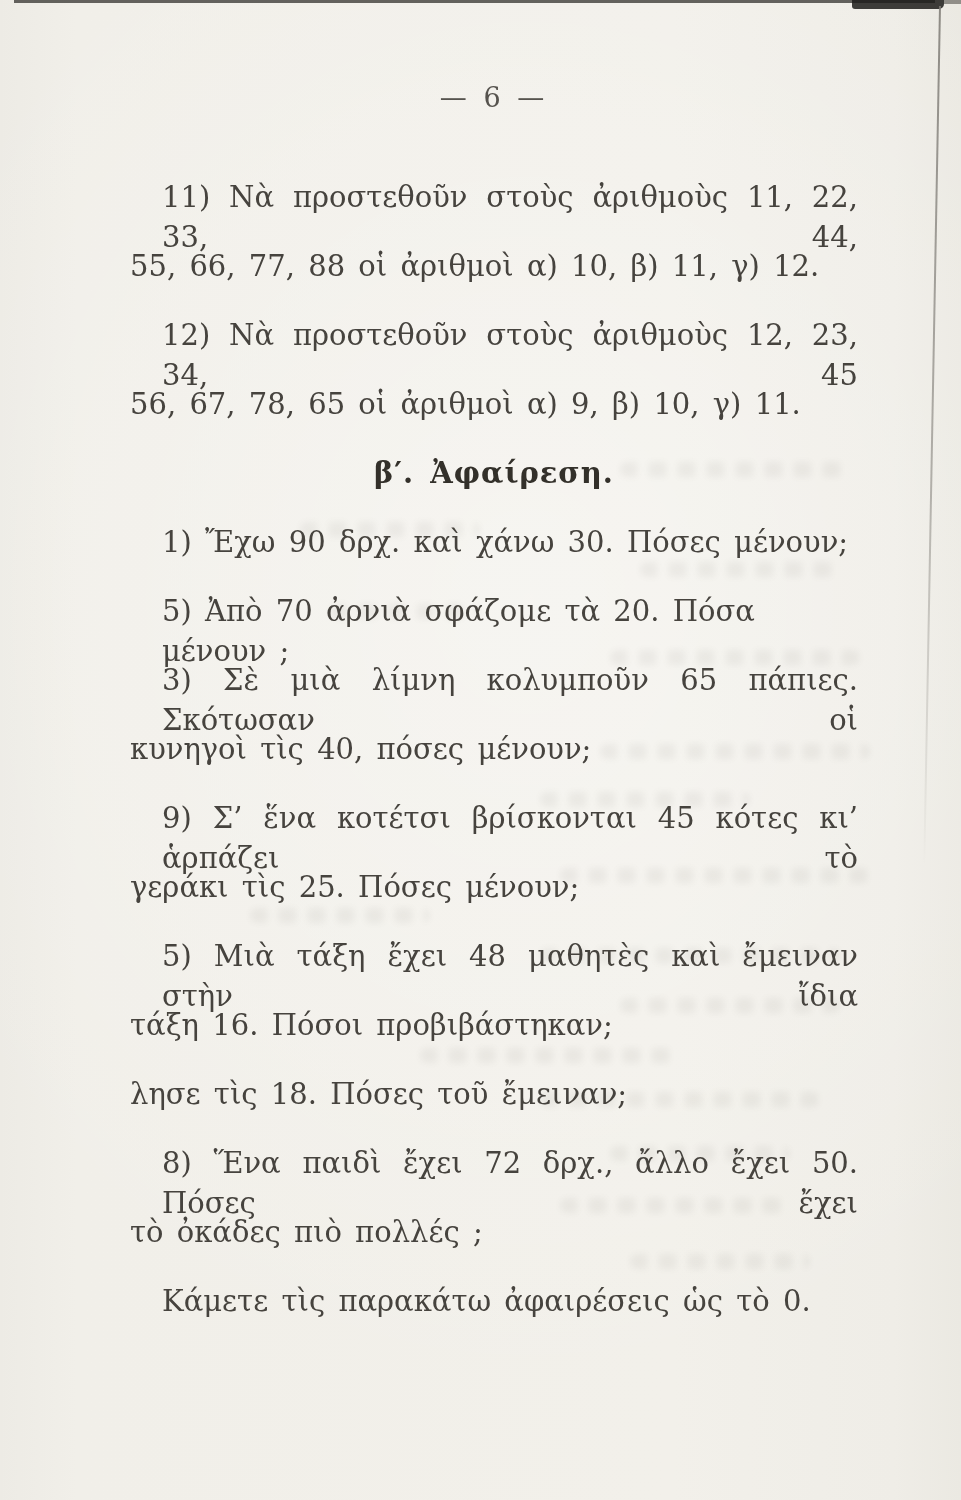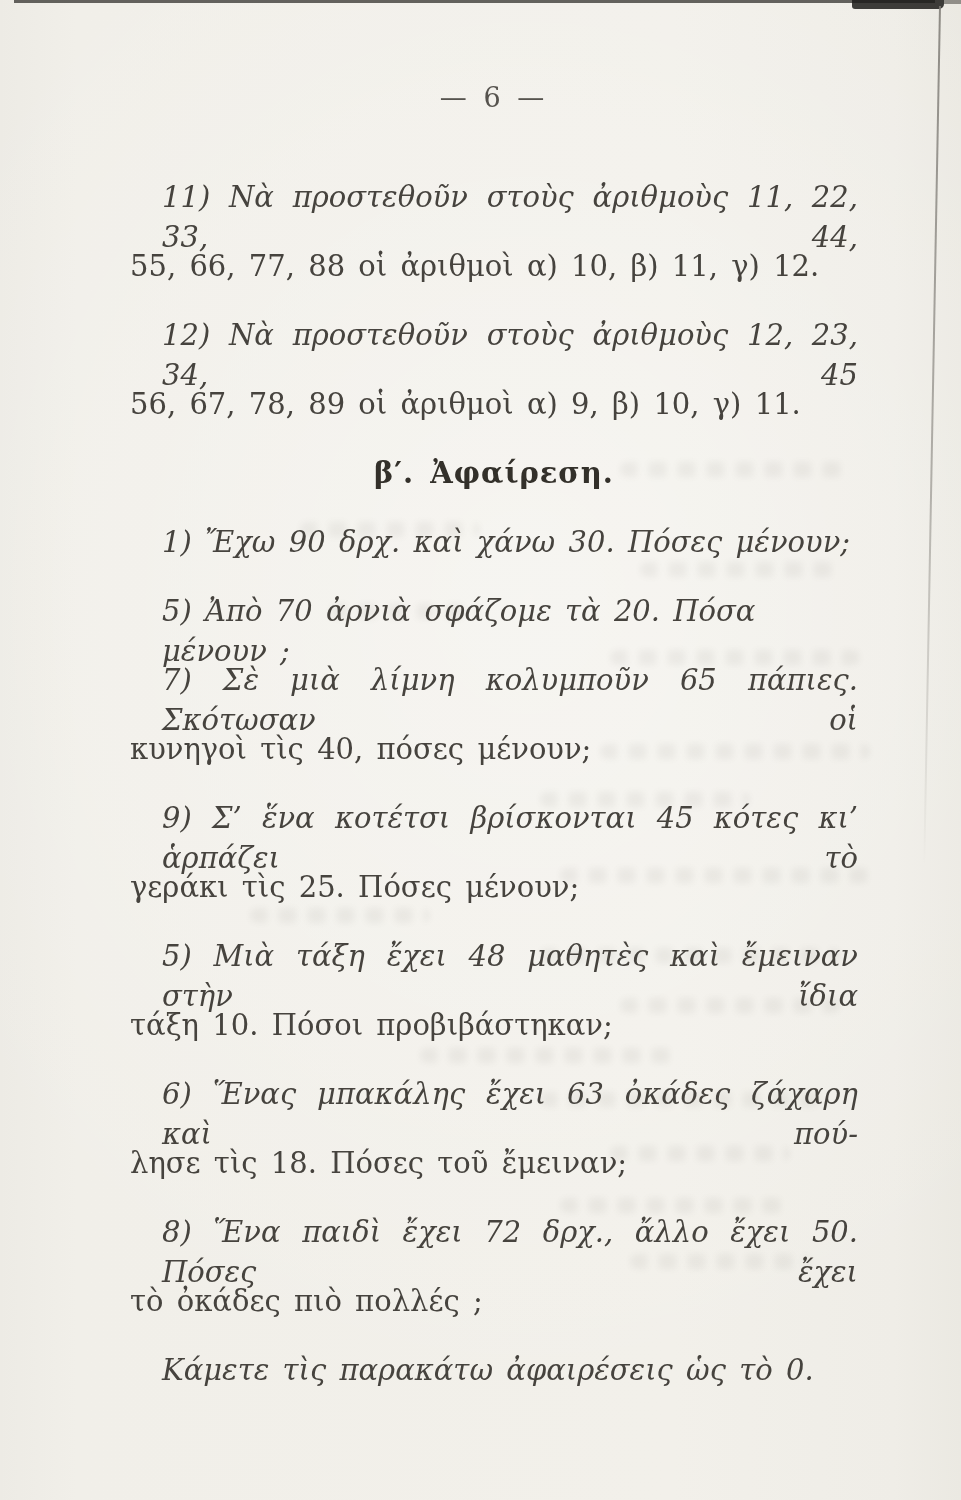--- a/index.html
+++ b/index.html
@@ -35,21 +35,21 @@
     position:absolute;top:82px;left:130px;width:728px;
     text-align:center;font-size:27px;color:#56534e;letter-spacing:4px;
   }
   
   .content{
     position:absolute;top:148px;left:130px;width:728px;
     color:#46433e;font-size:29px;
   }
   .line{height:40px;line-height:40px;word-spacing:0.14em;white-space:normal;}
   .just{text-align:justify;text-align-last:justify;}
-  .indent{padding-left:32px;box-sizing:border-box;font-style:italic;}
+  .indent{padding-left:32px;box-sizing:border-box;}
   .heading{
     height:40px;line-height:40px;text-align:center;
     font-weight:bold;color:#33302a;font-size:29px;letter-spacing:1px;word-spacing:0.18em;
   }
   .heading.b{margin-top:6px;margin-bottom:8px;}
 </style>
 </head>
 <body>
 
 <div class="page">
@@ -76,33 +76,32 @@
   <div class="bleed" style="left:560px;top:1198px;width:230px"></div>
   <div class="bleed" style="left:630px;top:1254px;width:180px"></div>
 
   <div class="pageno">— 6 —</div>
 
   <main class="content">
 
     <p class="line indent just">11) Νὰ προστεθοῦν στοὺς ἀριθμοὺς 11, 22, 33, 44,</p>
     <p class="line">55, 66, 77, 88 οἱ ἀριθμοὶ α) 10, β) 11, γ) 12.</p>
     <p class="line indent just">12) Νὰ προστεθοῦν στοὺς ἀριθμοὺς 12, 23, 34, 45</p>
-    <p class="line">56, 67, 78, 89 οἱ ἀριθμοὶ α) 9, β) 10, γ) 11.</p>
+    <p class="line">56, 67, 78, 65 οἱ ἀριθμοὶ α) 9, β) 10, γ) 11.</p>
 
     <h2 class="heading b">β′. Ἀφαίρεση.</h2>
 
     <p class="line indent">1) Ἔχω 90 δρχ. καὶ χάνω 30. Πόσες μένουν;</p>
     <p class="line indent">5) Ἀπὸ 70 ἀρνιὰ σφάζομε τὰ 20. Πόσα μένουν ;</p>
-    <p class="line indent just">7) Σὲ μιὰ λίμνη κολυμποῦν 65 πάπιες. Σκότωσαν οἱ</p>
+    <p class="line indent just">3) Σὲ μιὰ λίμνη κολυμποῦν 65 πάπιες. Σκότωσαν οἱ</p>
     <p class="line">κυνηγοὶ τὶς 40, πόσες μένουν;</p>
     <p class="line indent just">9) Σ’ ἕνα κοτέτσι βρίσκονται 45 κότες κι’ ἁρπάζει τὸ</p>
     <p class="line">γεράκι τὶς 25. Πόσες μένουν;</p>
     <p class="line indent just">5) Μιὰ τάξη ἔχει 48 μαθητὲς καὶ ἔμειναν στὴν ἴδια</p>
-    <p class="line">τάξη 10. Πόσοι προβιβάστηκαν;</p>
-    <p class="line indent just">6) Ἕνας μπακάλης ἔχει 63 ὀκάδες ζάχαρη καὶ πού-</p>
+    <p class="line">τάξη 16. Πόσοι προβιβάστηκαν;</p>
     <p class="line">λησε τὶς 18. Πόσες τοῦ ἔμειναν;</p>
     <p class="line indent just">8) Ἕνα παιδὶ ἔχει 72 δρχ., ἄλλο ἔχει 50. Πόσες ἔχει</p>
     <p class="line">τὸ ὀκάδες πιὸ πολλές ;</p>
 
     <p class="line indent">Κάμετε τὶς παρακάτω ἀφαιρέσεις ὡς τὸ 0.</p>
 
   </main>
 </div>
 
 </body></html>

